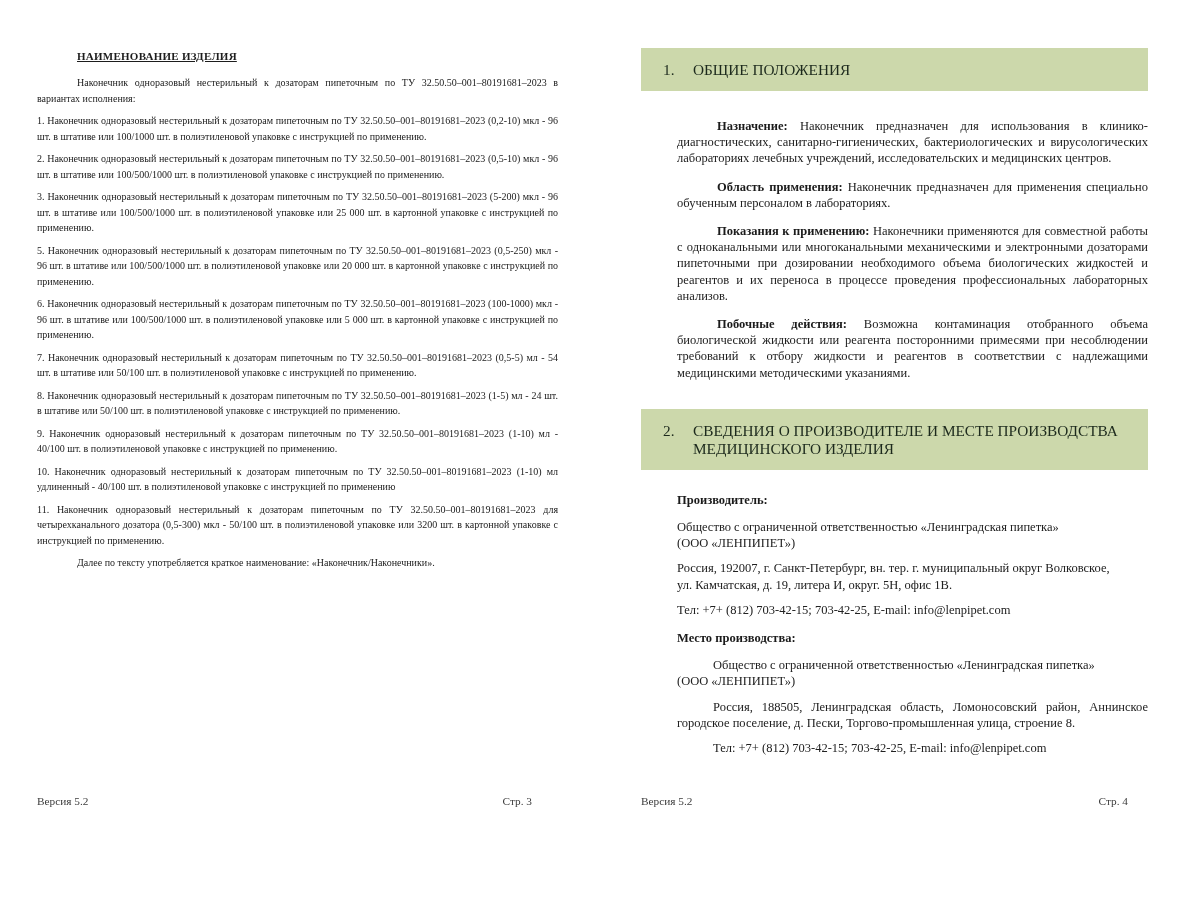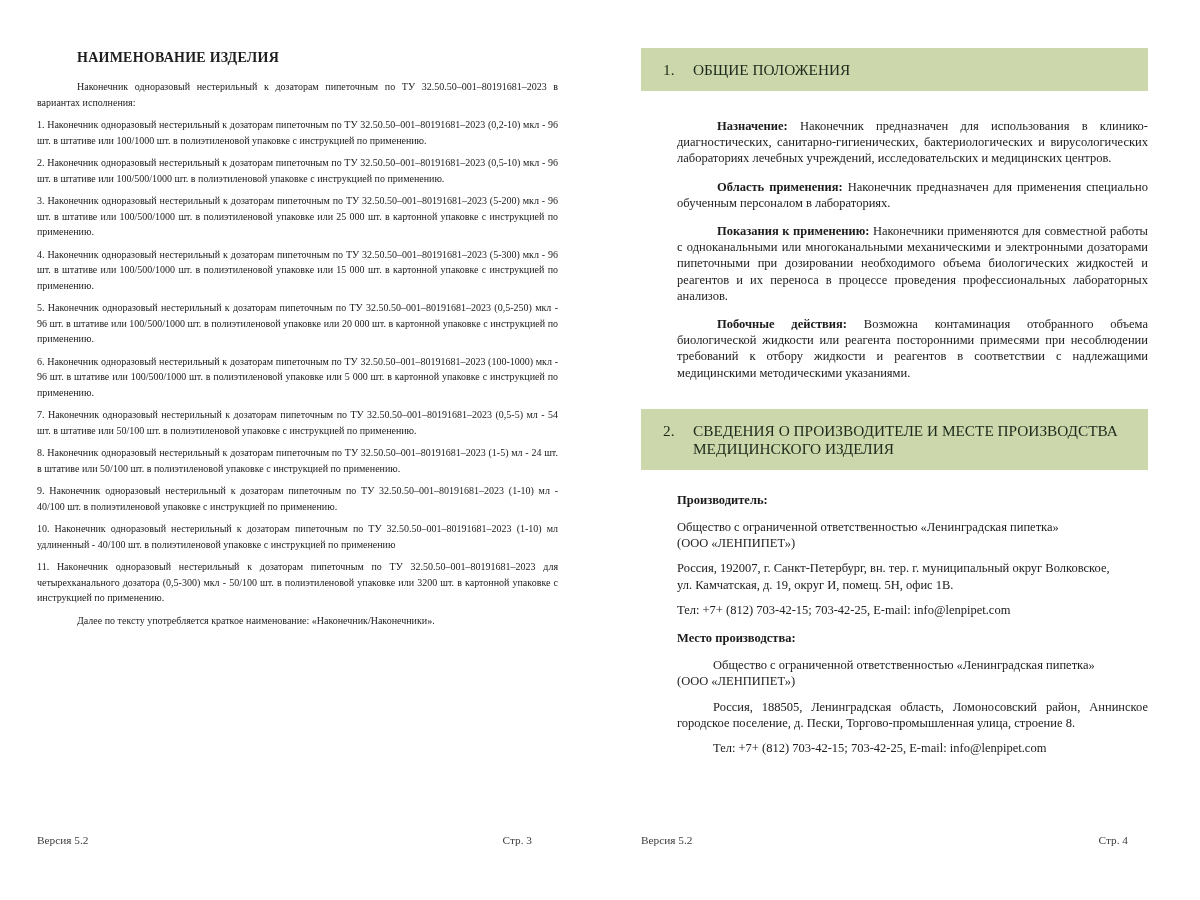--- a/index.html
+++ b/index.html
@@ -4,22 +4,22 @@
 <style>
   * { margin:0; padding:0; box-sizing:border-box; }
   html,body { width:1200px; height:900px; background:#ffffff; overflow:hidden; }
   body { font-family:"Liberation Serif","DejaVu Serif",serif; color:#212121; position:relative; }
 
   .page { position:absolute; top:0; height:900px; }
   .page-left  { left:37px;  width:521px; }
   .page-right { left:641px; width:507px; }
 
   
-  .doc-title { font-size:14px; font-weight:bold; letter-spacing:.25px;
-               margin:50px 0 13px 40px; color:#1d1d1d; }
+  .doc-title { font-size:11px; font-weight:bold; letter-spacing:.25px;
+               margin:50px 0 13px 40px; color:#1d1d1d;text-decoration:underline; }
   .page-left p { font-size:10px; line-height:15.5px; text-align:justify;
                  margin-bottom:7px; }
   .indent { text-indent:40px; }
   .closing { margin-top:2px; }
 
   
   .section-header { background:#ccd8ab; color:#1c291c; display:flex;
                     padding:13px 14px 12px 22px; font-size:15.3px; line-height:18px; }
   .section-header .hnum { width:30px; flex-shrink:0; }
   .sh1 { margin-top:48px; margin-bottom:27px; }
@@ -30,37 +30,36 @@
   .rp b, .blk-label b { color:#1b1b1b; }
 
   .blk-label { font-size:12.6px; font-weight:normal; text-align:left !important;
                margin-bottom:11px; text-indent:0; }
   .block-ind { margin-left:36px; text-align:left !important; margin-bottom:9px; }
   .first-ind { text-indent:36px; margin-bottom:9px; }
   .tel-row   { margin-left:36px; text-align:left !important; margin-bottom:12px; }
   .tel-ind   { text-indent:36px; text-align:left !important; margin-bottom:12px; }
 
   
-  .footer { position:absolute; top:834px; display:flex; justify-content:space-between;
+  .footer { position:absolute; top:795px; display:flex; justify-content:space-between;
             font-size:11.3px; color:#3c3c3c; }
   .footer-left  { left:37px;  width:495px; }
   .footer-right { left:641px; width:487px; }
 </style>
 </head>
 <body>
 
 <div class="page page-left">
   <div class="doc-title">НАИМЕНОВАНИЕ ИЗДЕЛИЯ</div>
 
   <p class="indent">Наконечник одноразовый нестерильный к дозаторам пипеточным по ТУ 32.50.50–001–80191681–2023 в вариантах исполнения:</p>
 
   <p>1. Наконечник одноразовый нестерильный к дозаторам пипеточным по ТУ 32.50.50–001–80191681–2023 (0,2-10) мкл - 96 шт. в штативе или 100/1000 шт. в полиэтиленовой упаковке с инструкцией по применению.</p>
   <p>2. Наконечник одноразовый нестерильный к дозаторам пипеточным по ТУ 32.50.50–001–80191681–2023 (0,5-10) мкл - 96 шт. в штативе или 100/500/1000 шт. в полиэтиленовой упаковке с инструкцией по применению.</p>
   <p>3. Наконечник одноразовый нестерильный к дозаторам пипеточным по ТУ 32.50.50–001–80191681–2023 (5-200) мкл - 96 шт. в штативе или 100/500/1000 шт. в полиэтиленовой упаковке или 25 000 шт. в картонной упаковке с инструкцией по применению.</p>
-  <p>4. Наконечник одноразовый нестерильный к дозаторам пипеточным по ТУ 32.50.50–001–80191681–2023 (5-300) мкл - 96 шт. в штативе или 100/500/1000 шт. в полиэтиленовой упаковке или 15 000 шт. в картонной упаковке с инструкцией по применению.</p>
   <p>5. Наконечник одноразовый нестерильный к дозаторам пипеточным по ТУ 32.50.50–001–80191681–2023 (0,5-250) мкл - 96 шт. в штативе или 100/500/1000 шт. в полиэтиленовой упаковке или 20 000 шт. в картонной упаковке с инструкцией по применению.</p>
   <p>6. Наконечник одноразовый нестерильный к дозаторам пипеточным по ТУ 32.50.50–001–80191681–2023 (100-1000) мкл - 96 шт. в штативе или 100/500/1000 шт. в полиэтиленовой упаковке или 5 000 шт. в картонной упаковке с инструкцией по применению.</p>
   <p>7. Наконечник одноразовый нестерильный к дозаторам пипеточным по ТУ 32.50.50–001–80191681–2023 (0,5-5) мл - 54 шт. в штативе или 50/100 шт. в полиэтиленовой упаковке с инструкцией по применению.</p>
   <p>8. Наконечник одноразовый нестерильный к дозаторам пипеточным по ТУ 32.50.50–001–80191681–2023 (1-5) мл - 24 шт. в штативе или 50/100 шт. в полиэтиленовой упаковке с инструкцией по применению.</p>
   <p>9. Наконечник одноразовый нестерильный к дозаторам пипеточным по ТУ 32.50.50–001–80191681–2023 (1-10) мл - 40/100 шт. в полиэтиленовой упаковке с инструкцией по применению.</p>
   <p>10. Наконечник одноразовый нестерильный к дозаторам пипеточным по ТУ 32.50.50–001–80191681–2023 (1-10) мл удлиненный - 40/100 шт. в полиэтиленовой упаковке с инструкцией по применению</p>
   <p>11. Наконечник одноразовый нестерильный к дозаторам пипеточным по ТУ 32.50.50–001–80191681–2023 для четырехканального дозатора (0,5-300) мкл - 50/100 шт. в полиэтиленовой упаковке или 3200 шт. в картонной упаковке с инструкцией по применению.</p>
 
   <p class="indent closing">Далее по тексту употребляется краткое наименование: «Наконечник/Наконечники».</p>
 </div>
@@ -77,21 +76,21 @@
   <p class="rp"><b>Показания к применению:</b> <span>Наконечники применяются для совместной работы с одноканальными или многоканальными механическими и электронными дозаторами пипеточными при дозировании необходимого объема биологических жидкостей и реагентов и их переноса в процессе проведения профессиональных лабораторных анализов.</span></p>
   <p class="rp"><b>Побочные действия:</b> <span>Возможна контаминация отобранного объема биологической жидкости или реагента посторонними примесями при несоблюдении требований к отбору жидкости и реагентов в соответствии с надлежащими медицинскими методическими указаниями.</span></p>
 
   <div class="section-header sh2">
     <span class="hnum">2.</span>
     <span>СВЕДЕНИЯ О ПРОИЗВОДИТЕЛЕ И МЕСТЕ ПРОИЗВОДСТВА МЕДИЦИНСКОГО ИЗДЕЛИЯ</span>
   </div>
 
   <p class="blk-label"><b>Производитель:</b></p>
   <p class="block-ind"><span>Общество с ограниченной ответственностью «Ленинградская пипетка»</span><br><span>(ООО «ЛЕНПИПЕТ»)</span></p>
-  <p class="block-ind"><span>Россия, 192007, г. Санкт-Петербург, вн. тер. г. муниципальный округ Волковское,</span><br><span>ул. Камчатская, д. 19, округ И, помещ. 5Н, офис 1В.</span></p>
+  <p class="block-ind"><span>Россия, 192007, г. Санкт-Петербург, вн. тер. г. муниципальный округ Волковское,</span><br><span>ул. Камчатская, д. 19, литера И, округ. 5Н, офис 1В.</span></p>
   <p class="tel-row">Тел: +7+ (812) 703-42-15; 703-42-25, E-mail: info@lenpipet.com</p>
 
   <p class="blk-label"><b>Место производства:</b></p>
   <p class="first-ind" style="text-align:left;"><span>Общество с ограниченной ответственностью «Ленинградская пипетка»</span><br><span>(ООО «ЛЕНПИПЕТ»)</span></p>
   <p class="first-ind">Россия, 188505, Ленинградская область, Ломоносовский район, Аннинское городское поселение, д. Пески, Торгово-промышленная улица, строение 8.</p>
   <p class="tel-ind">Тел: +7+ (812) 703-42-15; 703-42-25, E-mail: info@lenpipet.com</p>
 </div>
 
 <div class="footer footer-left">
   <span>Версия 5.2</span>

